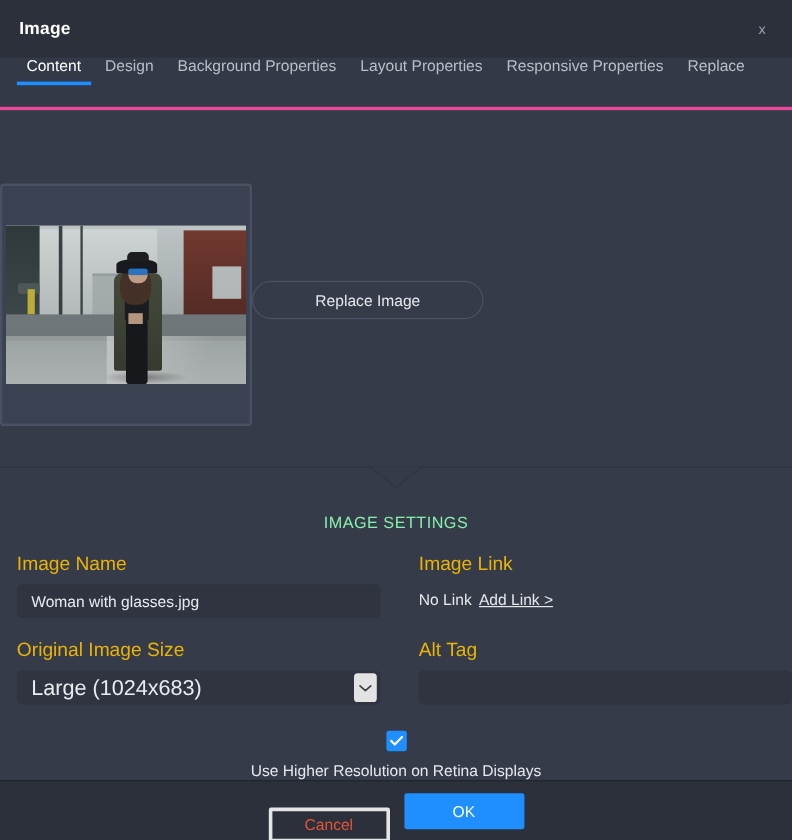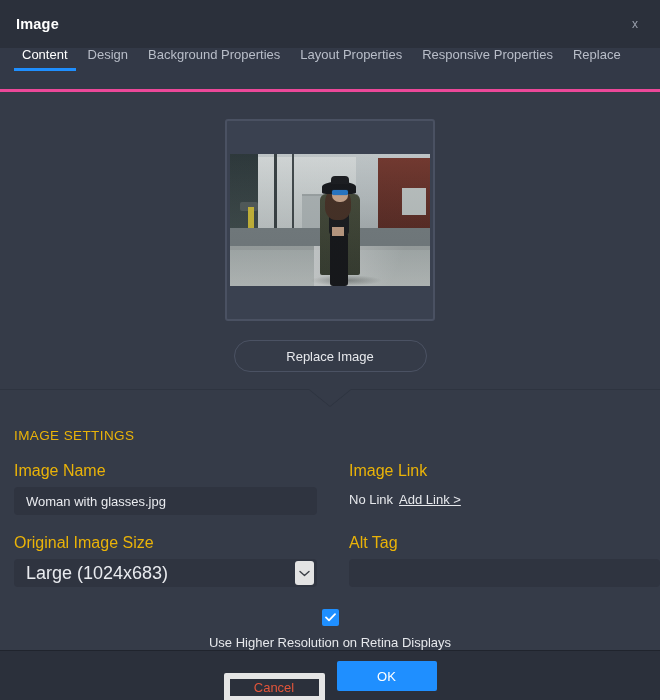--- a/index.html
+++ b/index.html
@@ -88,21 +88,21 @@
     height: 3px;
     background: #1f8fff;
   }
 
   
   .preview-area {
     flex: 0 0 auto;
     height: 297px;
     background: #353b48;
     display: flex;
-    flex-direction: column;
+    flex-direction: row;
     align-items: center;
     position: relative;
   }
   .img-frame {
     margin-top: 27px;
     width: 206px;
     height: 198px;
     border: 2px solid #4a5162;
     border-radius: 3px;
     background: #3a4150;
@@ -270,22 +270,23 @@
     left: 50%;
     transform: translateX(-50%);
     width: 0;
     height: 0;
     border-left: 21px solid transparent;
     border-right: 21px solid transparent;
     border-top: 17px solid #353b48;
     filter: drop-shadow(0 1px 0 #2e3440);
   }
   .settings-title {
+    text-align: center;
     font-size: 13.5px;
-    color: #eab308;
+    color: #86efac;
     padding-top: 38px;
     letter-spacing: 0.4px;
   }
   .grid {
     display: flex;
     margin-top: 19px;
   }
   .col {
     width: 50%;
     box-sizing: border-box;
@@ -394,21 +395,21 @@
     border-top: 1px solid #20242d;
     display: flex;
     align-items: center;
     justify-content: center;
     gap: 12px;
   }
   .btn-cancel {
     width: 101px;
     height: 29px;
     background: transparent;
-    border: 6px solid #e5e5e5;
+    border: 3px solid #e5e5e5;
     color: #e2553a;
     font-size: 13px;
     font-family: "Liberation Sans", sans-serif;
     border-radius: 2px;
     cursor: pointer;
     margin-top: 22px;
   }
   .btn-ok {
     width: 100px;
     height: 30px;

